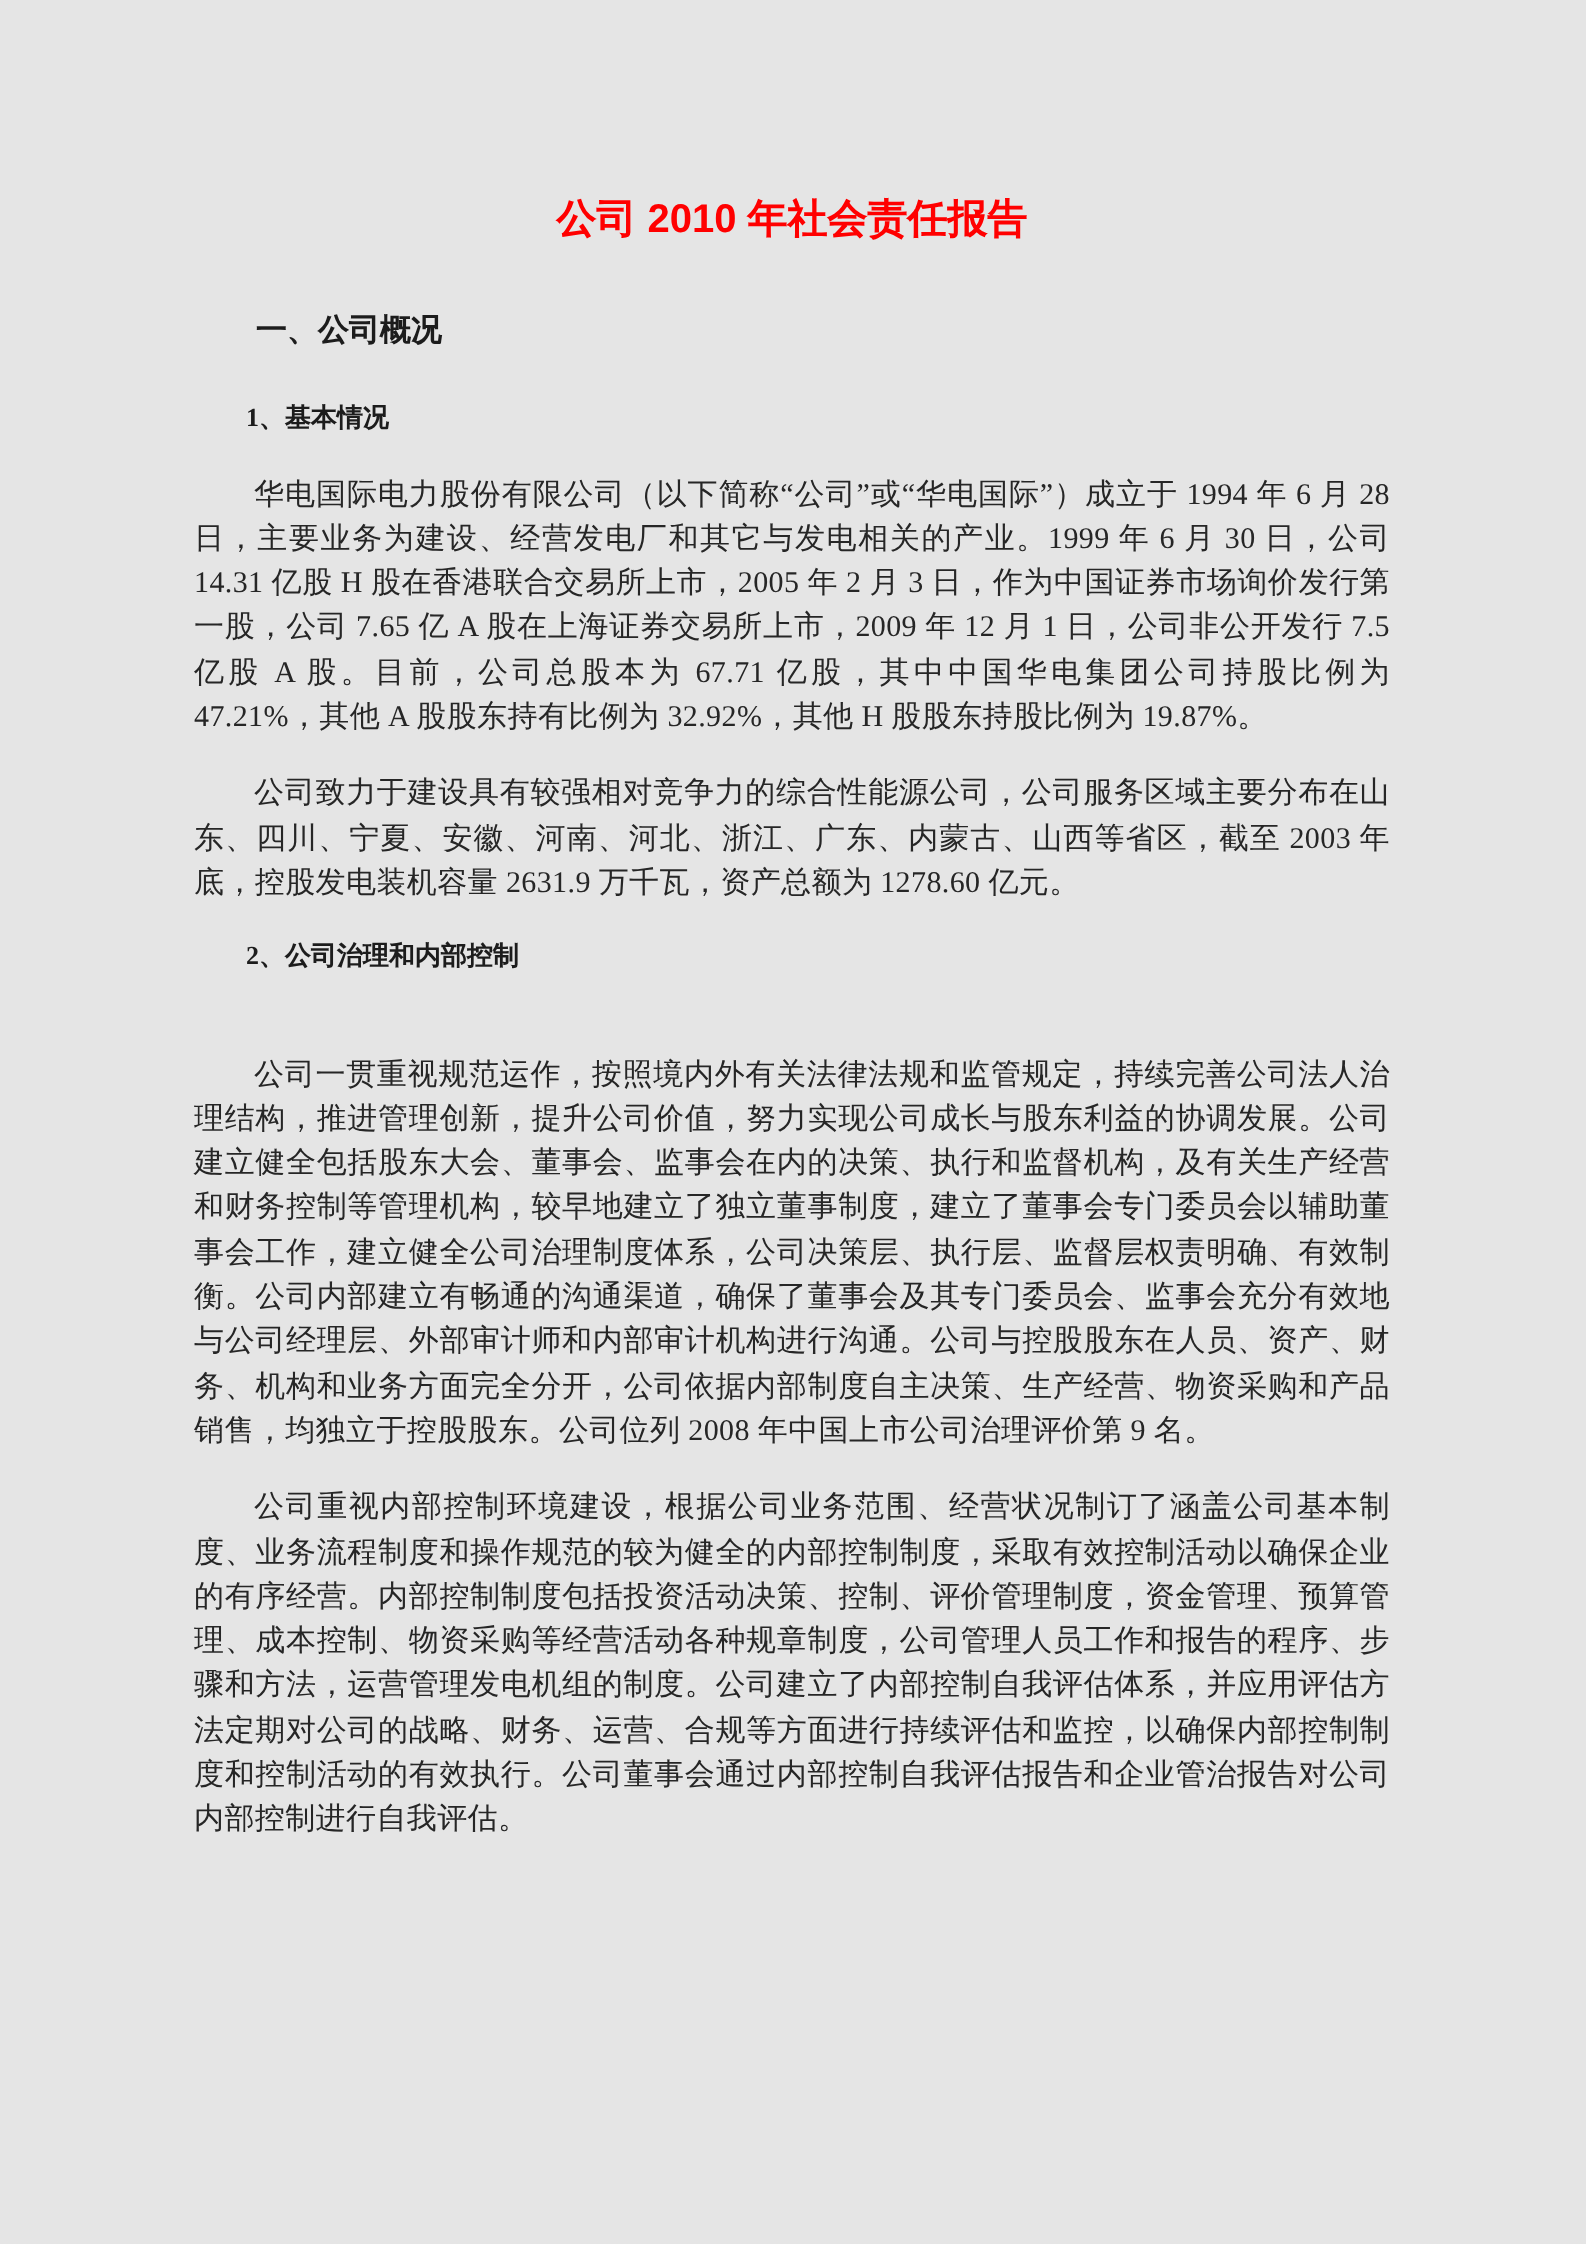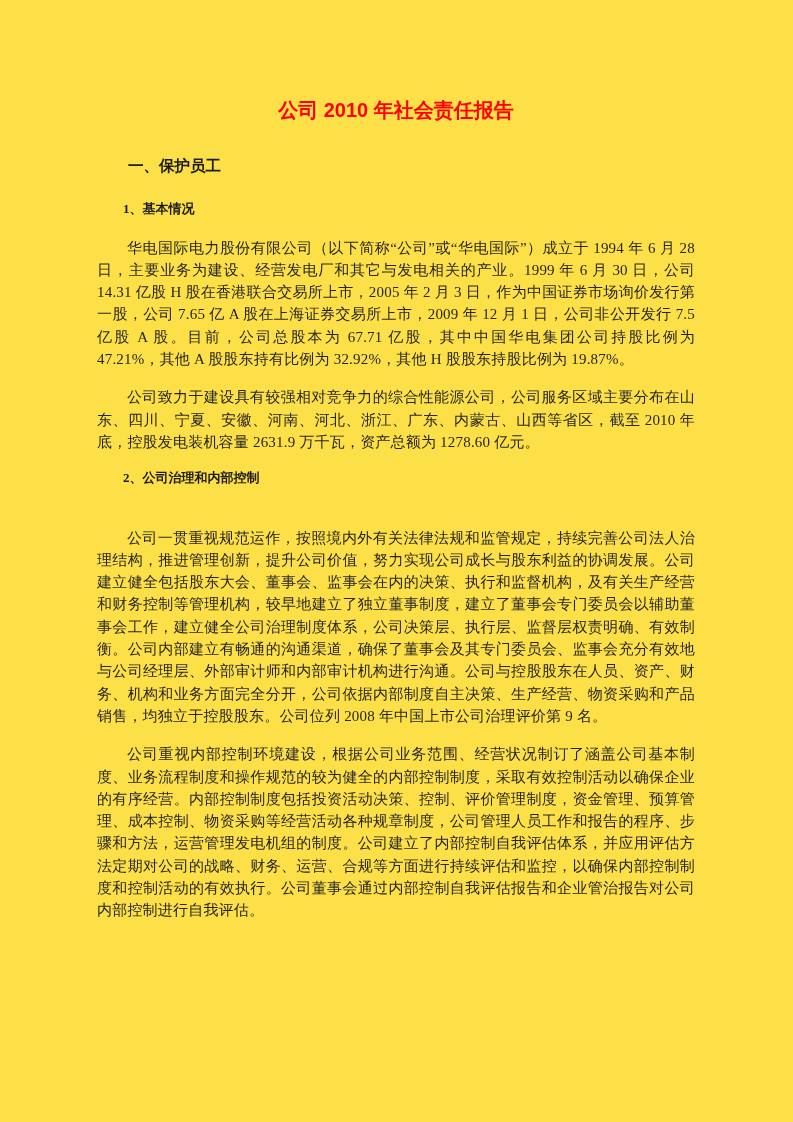--- a/index.html
+++ b/index.html
@@ -5,21 +5,21 @@
   html, body {
     margin: 0;
     padding: 0;
     background: #ffffff;
   }
   .page {
     position: relative;
     width: 793px;
     height: 1122px;
     margin: 0 auto;
-    background: #fde047;
+    background: #e5e5e5;
     box-sizing: border-box;
     padding: 97px 98px 0 97px;
     overflow: hidden;
     font-family: "Liberation Serif", "DejaVu Serif", serif;
     color: #212121;
   }
   .report-title {
     font-family: "Liberation Sans", "DejaVu Sans", sans-serif;
     font-size: 20px;
     line-height: 26px;
@@ -57,27 +57,27 @@
     color: #262626;
   }
 </style>
 </head>
 <body>
 
 <div class="page">
 
   <div class="report-title" style="color: rgb(255, 0, 0);">公司 2010 年社会责任报告</div>
 
-  <div class="sec-heading">一、保护员工</div>
+  <div class="sec-heading">一、公司概况</div>
 
   <div class="sub-heading">1、基本情况</div>
 
   <p class="body-para">华电国际电力股份有限公司（以下简称“公司”或“华电国际”）成立于 1994 年 6 月 28 日，主要业务为建设、经营发电厂和其它与发电相关的产业。1999 年 6 月 30 日，公司 14.31 亿股 H 股在香港联合交易所上市，2005 年 2 月 3 日，作为中国证券市场询价发行第一股，公司 7.65 亿 A 股在上海证券交易所上市，2009 年 12 月 1 日，公司非公开发行 7.5 亿股 A 股。目前，公司总股本为 67.71 亿股，其中中国华电集团公司持股比例为 47.21%，其他 A 股股东持有比例为 32.92%，其他 H 股股东持股比例为 19.87%。</p>
 
-  <p class="body-para">公司致力于建设具有较强相对竞争力的综合性能源公司，公司服务区域主要分布在山东、四川、宁夏、安徽、河南、河北、浙江、广东、内蒙古、山西等省区，截至 2010 年底，控股发电装机容量 2631.9 万千瓦，资产总额为 1278.60 亿元。</p>
+  <p class="body-para">公司致力于建设具有较强相对竞争力的综合性能源公司，公司服务区域主要分布在山东、四川、宁夏、安徽、河南、河北、浙江、广东、内蒙古、山西等省区，截至 2003 年底，控股发电装机容量 2631.9 万千瓦，资产总额为 1278.60 亿元。</p>
 
 
   <div class="sub-heading second">2、公司治理和内部控制</div>
 
   <p class="body-para">公司一贯重视规范运作，按照境内外有关法律法规和监管规定，持续完善公司法人治理结构，推进管理创新，提升公司价值，努力实现公司成长与股东利益的协调发展。公司建立健全包括股东大会、董事会、监事会在内的决策、执行和监督机构，及有关生产经营和财务控制等管理机构，较早地建立了独立董事制度，建立了董事会专门委员会以辅助董事会工作，建立健全公司治理制度体系，公司决策层、执行层、监督层权责明确、有效制衡。公司内部建立有畅通的沟通渠道，确保了董事会及其专门委员会、监事会充分有效地与公司经理层、外部审计师和内部审计机构进行沟通。公司与控股股东在人员、资产、财务、机构和业务方面完全分开，公司依据内部制度自主决策、生产经营、物资采购和产品销售，均独立于控股股东。公司位列 2008 年中国上市公司治理评价第 9 名。</p>
 
   <p class="body-para">公司重视内部控制环境建设，根据公司业务范围、经营状况制订了涵盖公司基本制度、业务流程制度和操作规范的较为健全的内部控制制度，采取有效控制活动以确保企业的有序经营。内部控制制度包括投资活动决策、控制、评价管理制度，资金管理、预算管理、成本控制、物资采购等经营活动各种规章制度，公司管理人员工作和报告的程序、步骤和方法，运营管理发电机组的制度。公司建立了内部控制自我评估体系，并应用评估方法定期对公司的战略、财务、运营、合规等方面进行持续评估和监控，以确保内部控制制度和控制活动的有效执行。公司董事会通过内部控制自我评估报告和企业管治报告对公司内部控制进行自我评估。</p>
 
 </div>
 

